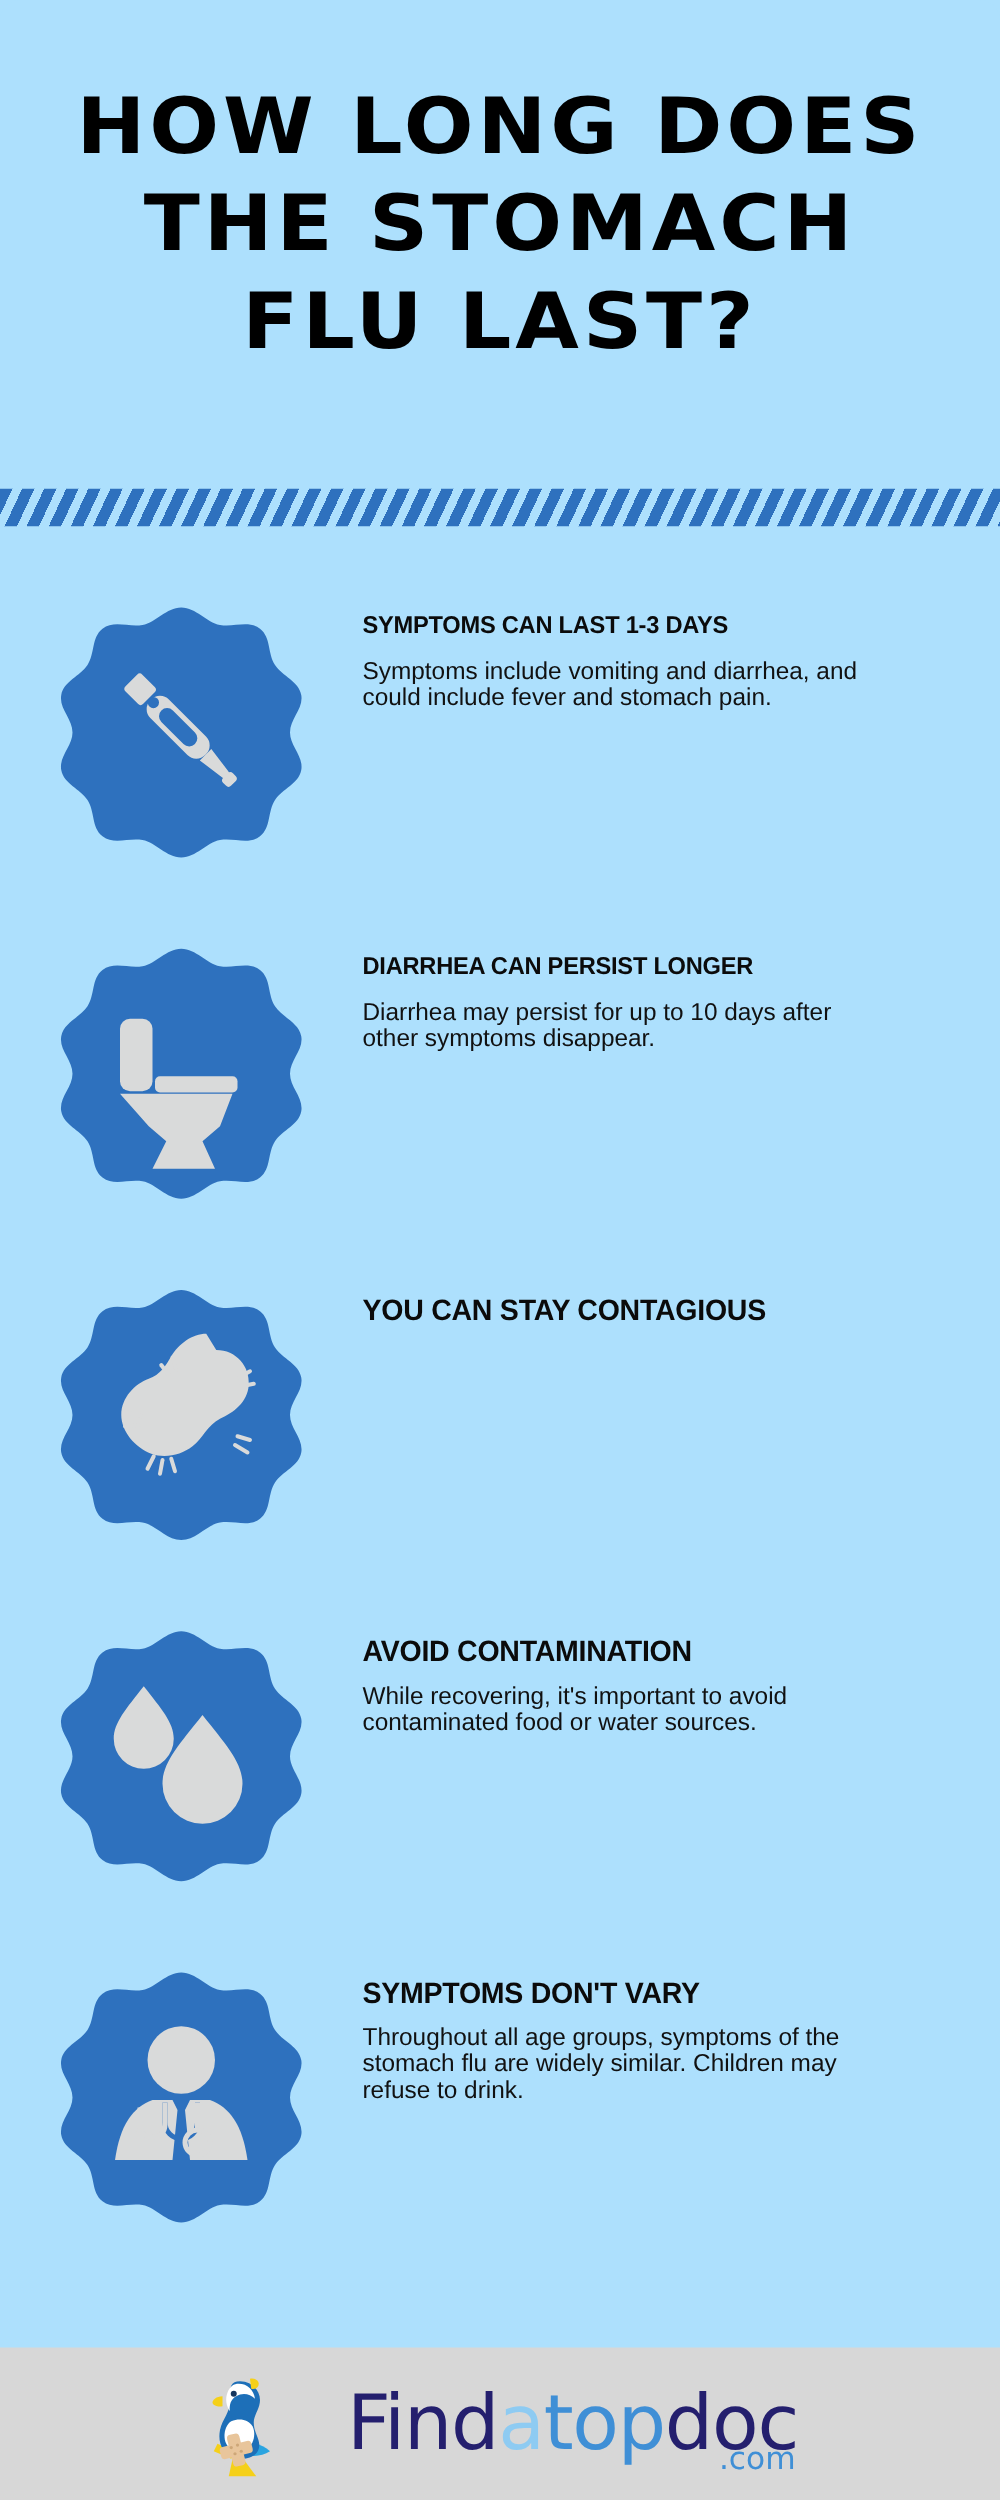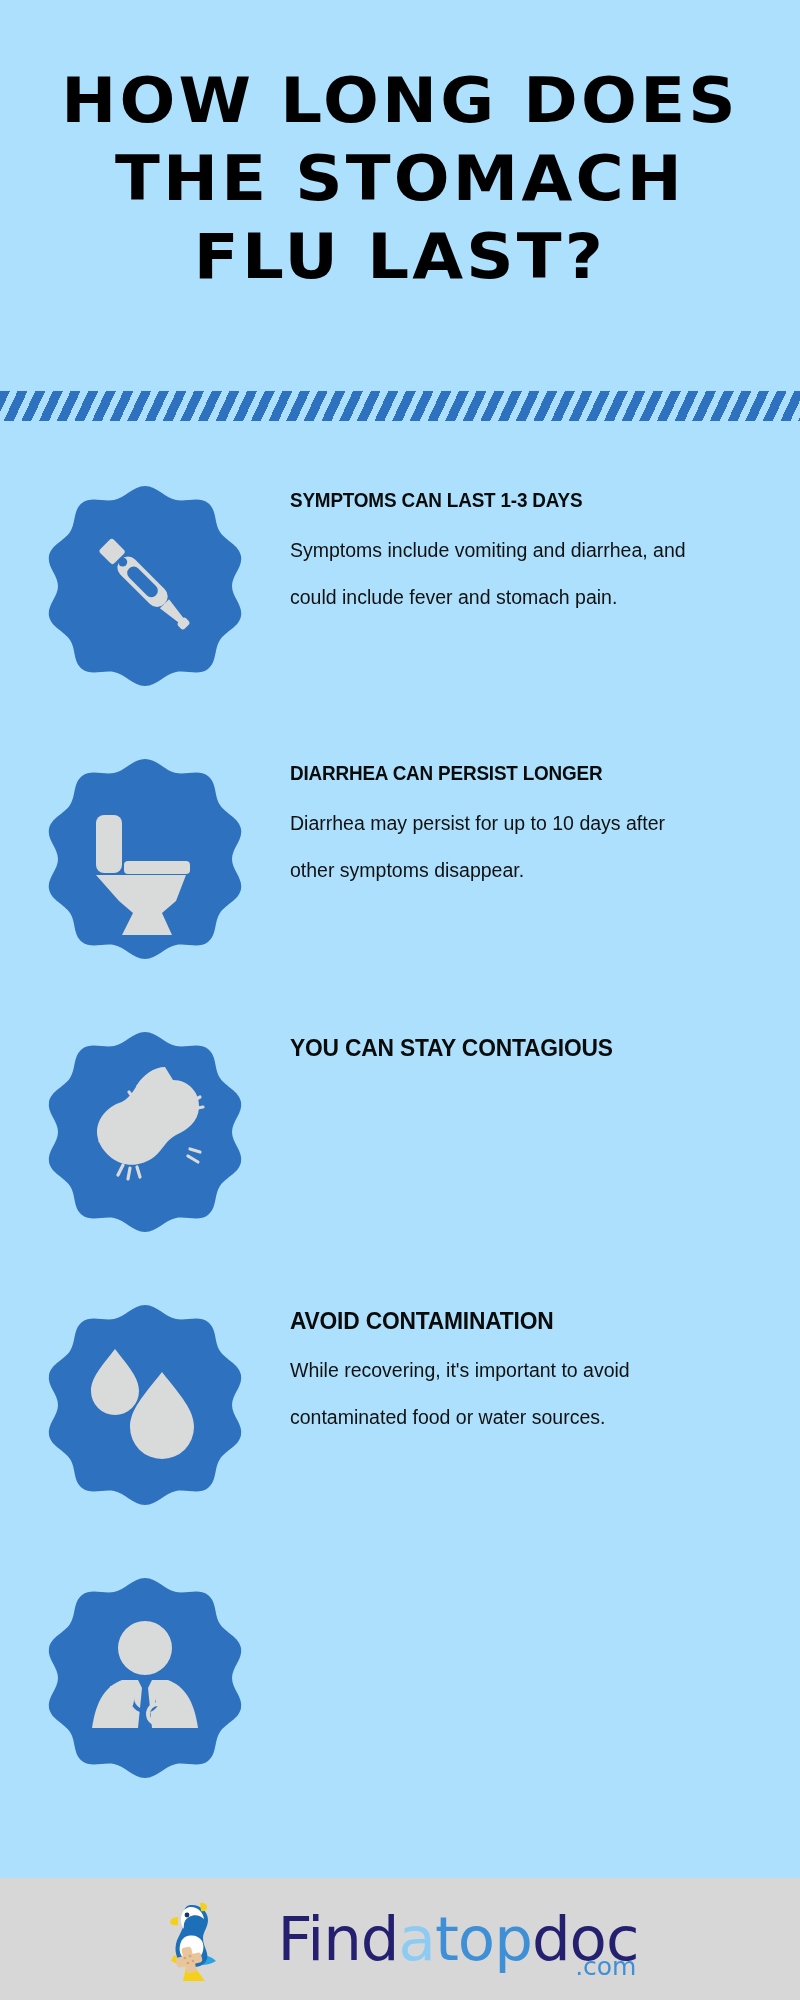--- a/index.html
+++ b/index.html
@@ -109,21 +109,21 @@
   }
   .row.big .row-heading {
     font-size: 23.5px;
     line-height: 28px;
     margin-bottom: 12px;
   }
   .row-body {
     font-family: "Liberation Sans", sans-serif;
     font-weight: normal;
     font-size: 19.5px;
-    line-height: 47px;
+    line-height: 21px;
     color: #111111;
     margin: 0;
     max-width: 420px;
   }
 
   
   .footer {
     position: absolute;
     left: 0;
     top: 1878px;
@@ -274,20 +274,24 @@
             <circle cx="105" cy="76" r="27" fill="#d9dada"></circle>
             <path fill="#d9dada" d="M82 108 h46 c16 6 26 20 30 48 h-106 c4 -28 14 -42 30 -48 z"></path>
             <path fill="#2e71be" d="M98 108 h14 l-4 8 l4 40 h-14 l4 -40 z"></path>
             <path d="M92 110 v16 a13 13 0 0 0 26 0 v-16" stroke="#2e71be" stroke-width="4" fill="none"></path>
             <path d="M92 110 v18 a10 10 0 0 1 -20 0 v-14" stroke="#d9dada" stroke-width="4" fill="none"></path>
             <path d="M118 110 v22" stroke="#d9dada" stroke-width="4" fill="none"></path>
             <circle cx="118" cy="142" r="10" fill="none" stroke="#d9dada" stroke-width="4"></circle>
             <circle cx="72" cy="136" r="4" fill="#d9dada"></circle>
           </svg>
         </div>
+      </div>
+      <div class="text-cell">
+        <p class="row-heading">SYMPTOMS DON'T VARY</p>
+        <p class="row-body">Throughout all age groups, symptoms of the stomach flu are widely similar. Children may refuse to drink.</p>
       </div>
     </div>
 
   </div>
 
   <div class="footer">
     <div class="logo-wrap">
       <div class="duck-icon">
         <svg viewBox="0 0 80 92" xmlns="http://www.w3.org/2000/svg">
           <path d="M31 74 l-14 -6 l3 -6 l14 6 z" fill="#f5d019"></path>

